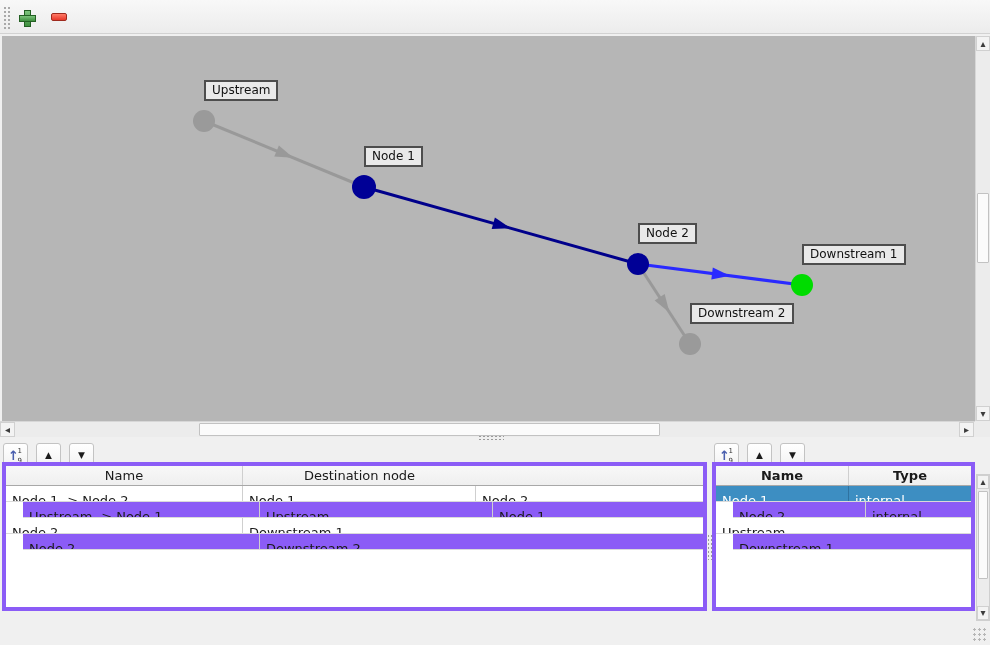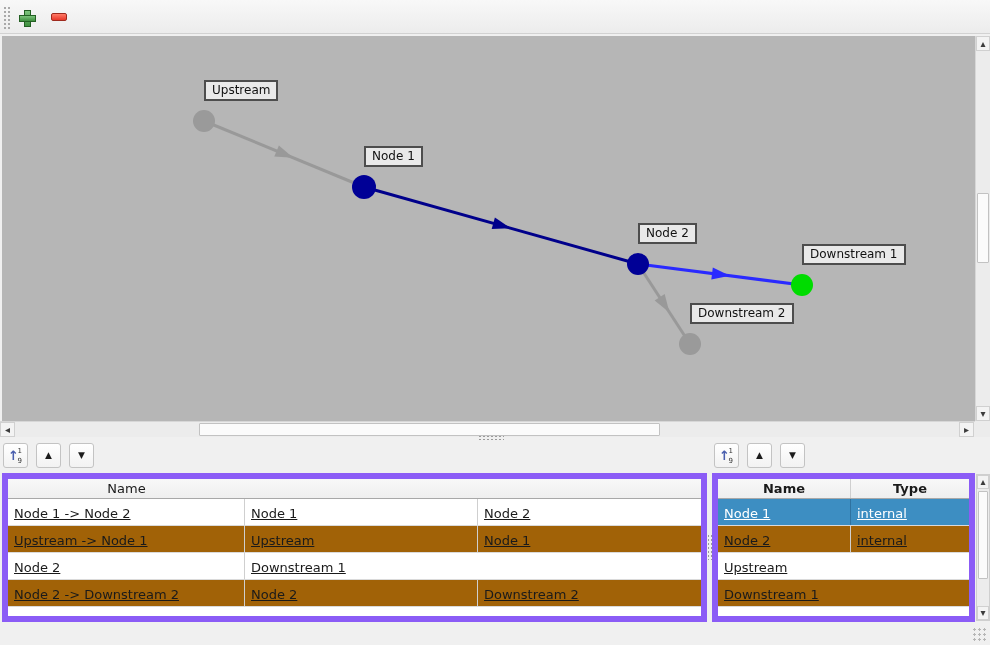--- a/index.html
+++ b/index.html
@@ -50,31 +50,31 @@
   
   .toolrow-btn { position:absolute; top:443px; width:25px; height:25px; border:1px solid #c3c3c3; border-radius:3px;
                  background:linear-gradient(#ffffff,#f2f2f2); display:flex; align-items:center; justify-content:center; cursor:pointer; }
   .tri { font-size:9px; color:#1c1c1c; line-height:1; }
   .sorticon { position:relative; width:13px; height:16px; }
   .sorticon .arrow { position:absolute; left:-1px; top:0px; font-size:13px; font-weight:bold; color:#4a5fae; }
   .sorticon .d1 { position:absolute; right:0; top:-1px; font-size:7px; color:#333; }
   .sorticon .d9 { position:absolute; right:0; bottom:-1px; font-size:7px; color:#333; }
 
   
-  .table { position:absolute; top:473px; background:#fff; border:6px solid #8b5cf6; }
+  .table { position:absolute; top:462px; background:#fff; border:4px solid #8b5cf6; }
   .ltable { left:2px; width:705px; height:149px; }
   .rtable { left:712px; width:263px; height:149px; }
   .thead { display:grid; height:20px; background:linear-gradient(#f8f8f8,#efefef); border-bottom:1px solid #a8a8a8; }
   .thead > div { text-align:center; font-size:13px; line-height:19px; border-right:1px solid #cfcfcf; overflow:hidden; }
   .thead > div:last-child { border-right:none; }
   .rtable .thead > div { font-weight:bold; }
   .ltable .thead, .ltable .trow { grid-template-columns:237px 233px 1fr; }
   .rtable .thead, .rtable .trow { grid-template-columns:133px 1fr; }
-  .trow { display:grid; height:27px; background:#fff; border-bottom:1px solid #dadada;text-decoration:underline; }
-  .trow.alt { background:#a16207; }
+  .trow { display:grid; height:16px; background:#fff; border-bottom:1px solid #dadada; }
+  .trow.alt { background:#8b5cf6;margin-left:17px; }
   .trow > div { padding-left:6px; line-height:29px; font-size:13px; border-right:1px solid #cfcfcf; white-space:nowrap; overflow:hidden; }
   .trow > div:last-child { border-right:none; }
   .trow.selected { background:#3d8ec2; color:#fff; }
   .trow.selected > div { border-right-color:#2f72a0; }
 
   .grip { position:absolute; left:972px; top:627px; width:14px; height:14px;
           background-image:radial-gradient(#b5b5b5 1px, transparent 1.2px); background-size:5px 5px; }
 </style>
 </head>
 <body>
@@ -159,38 +159,38 @@
 <div class="toolrow-btn" style="left:747px;">
   <span class="tri">▲</span>
 </div>
 <div class="toolrow-btn" style="left:780px;">
   <span class="tri">▼</span>
 </div>
 
 <div class="table ltable">
   <div class="thead">
     <div>Name</div>
+    <div>Destination node</div>
   </div>
   <div>
       <div class="trow">
         <div>Node 1 -&gt; Node 2</div>
         <div>Node 1</div>
         <div>Node 2</div>
       </div>
       <div class="trow alt">
         <div>Upstream -&gt; Node 1</div>
         <div>Upstream</div>
         <div>Node 1</div>
       </div>
       <div class="trow">
         <div>Node 2</div>
         <div>Downstream 1</div>
       </div>
       <div class="trow alt">
-        <div>Node 2 -&gt; Downstream 2</div>
         <div>Node 2</div>
         <div>Downstream 2</div>
       </div>
     </div>
 </div>
 
 <div class="split-v"></div>
 
 <div class="table rtable">
   <div class="thead">

